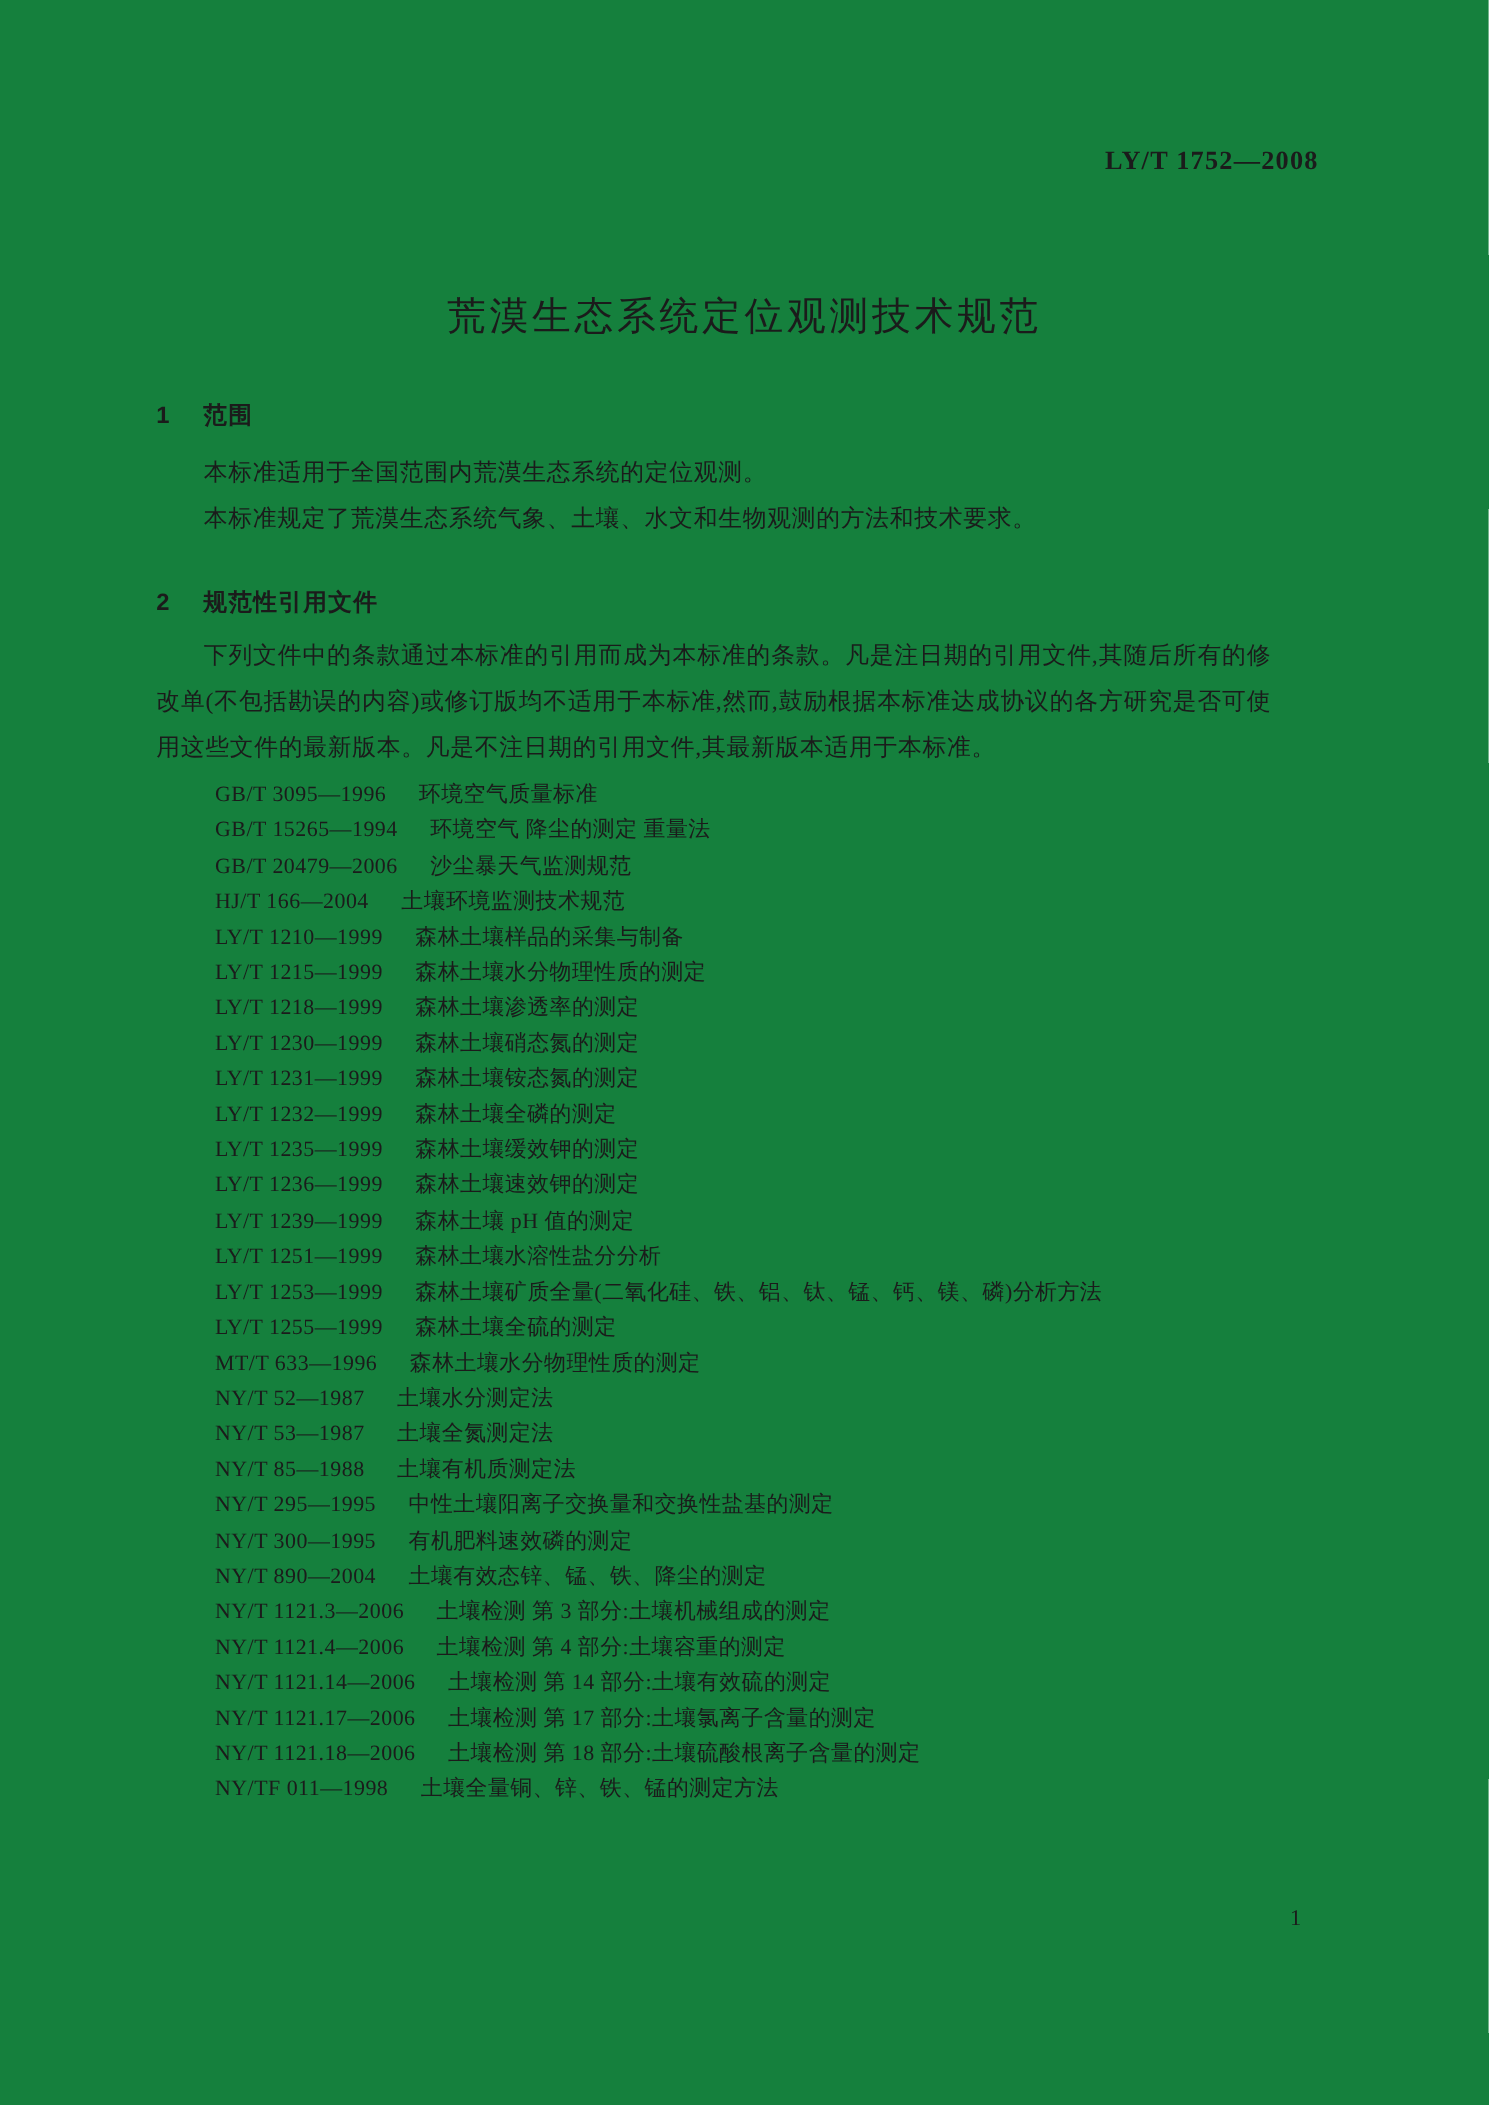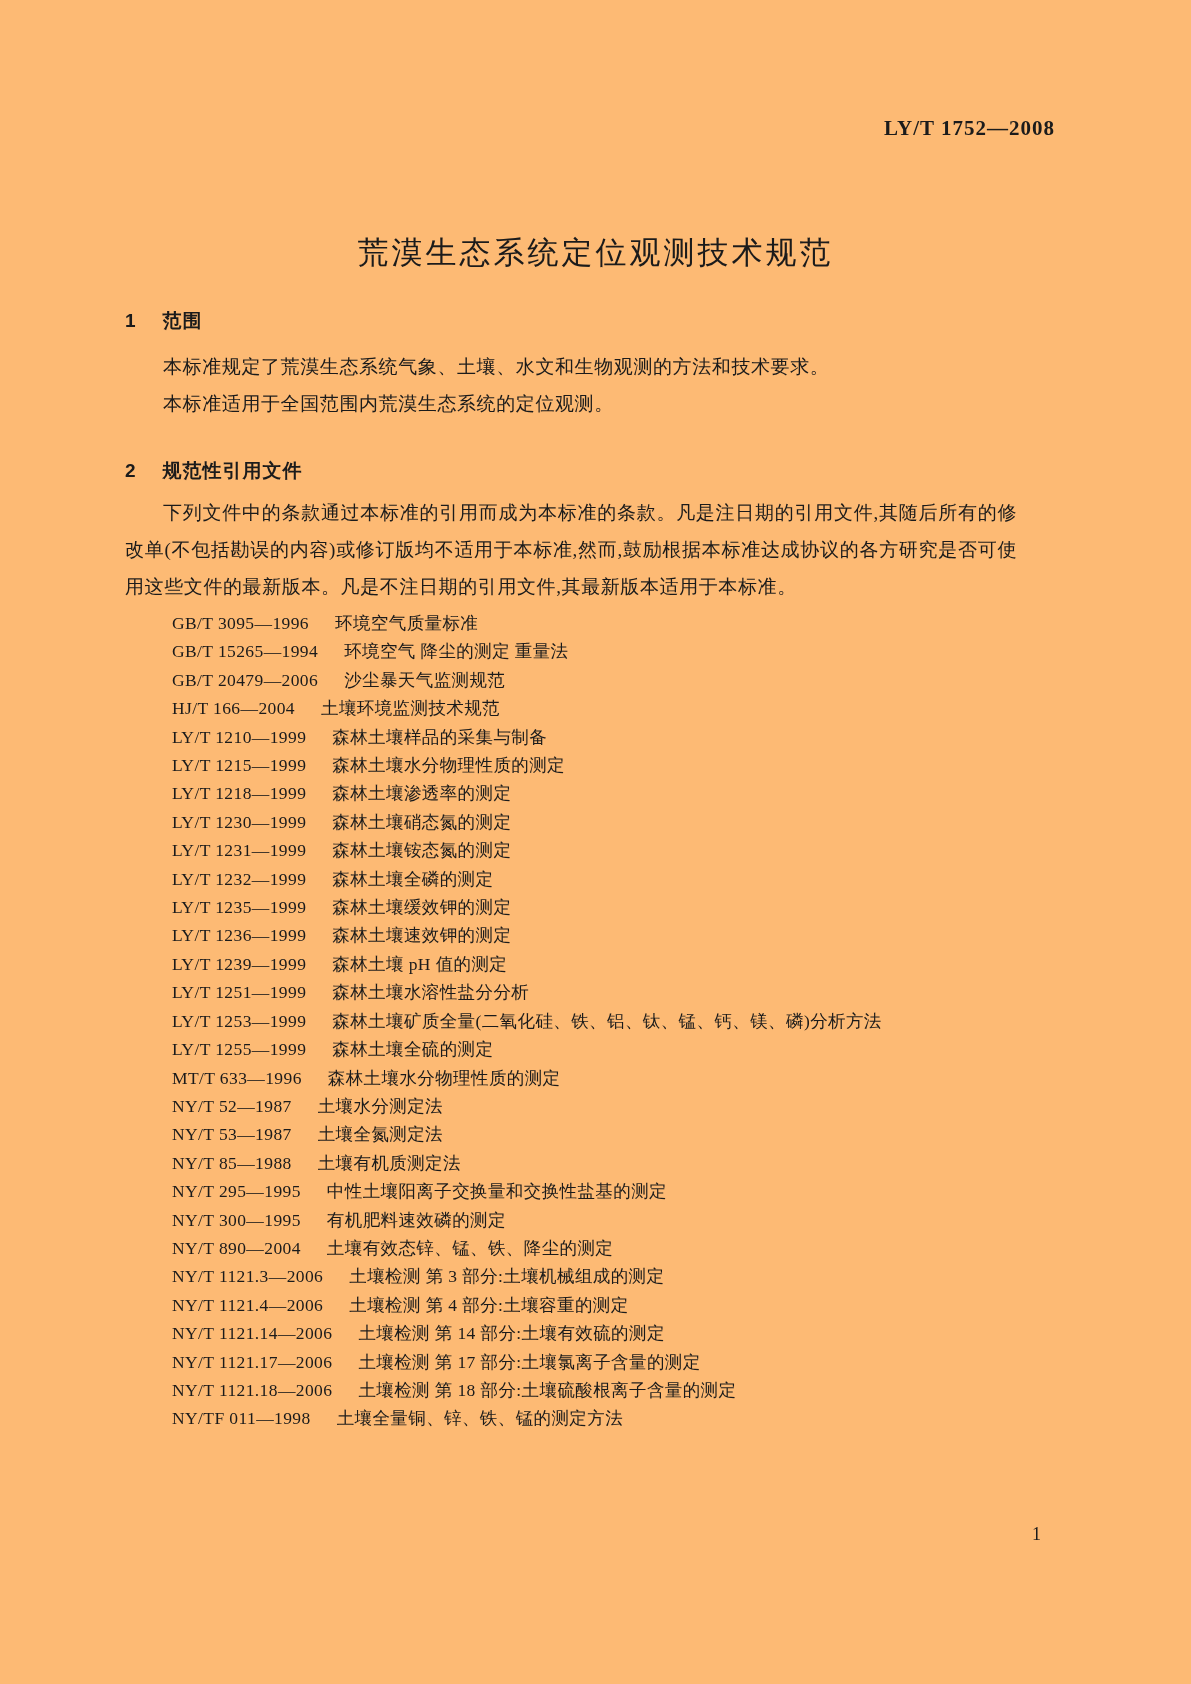--- a/index.html
+++ b/index.html
@@ -4,21 +4,21 @@
 <style>
   html, body {
     margin: 0;
     padding: 0;
     background: #ffffff;
   }
   .page {
     position: relative;
     width: 1191px;
     height: 1684px;
-    background: #fdba74;
+    background: #15803d;
     color: #1b1b1b;
     font-family: "Liberation Serif", "DejaVu Serif", serif;
     overflow: hidden;
   }
   .doc-code {
     position: absolute;
     top: 116px;
     right: 136px;
     font-size: 21px;
     font-weight: 700;
@@ -33,21 +33,21 @@
     margin: 0;
     text-align: center;
     font-family: "Liberation Sans", "DejaVu Sans", sans-serif;
     font-size: 31px;
     font-weight: 400;
     letter-spacing: 3px;
   }
   .content {
     position: absolute;
     left: 125px;
-    top: 308px;
+    top: 320px;
     width: 892px;
   }
   .sec-head {
     margin: 0 0 14px 0;
     font-family: "Liberation Sans", "DejaVu Sans", sans-serif;
     font-size: 19px;
     font-weight: 700;
     letter-spacing: 1px;
     line-height: 26px;
   }
@@ -100,22 +100,22 @@
   <div class="doc-code">LY/T 1752—2008</div>
 
   <h1 class="doc-title">荒漠生态系统定位观测技术规范</h1>
 
   <div class="content">
 
     <section>
       <h2 class="sec-head">
         <span class="sec-num">1</span><span class="sec-title">范围</span>
       </h2>
+      <p class="body-para">本标准适用于全国范围内荒漠生态系统的定位观测。</p>
       <p class="body-para">本标准规定了荒漠生态系统气象、土壤、水文和生物观测的方法和技术要求。</p>
-      <p class="body-para">本标准适用于全国范围内荒漠生态系统的定位观测。</p>
     </section>
 
     <section>
       <h2 class="sec-head second">
         <span class="sec-num">2</span><span class="sec-title">规范性引用文件</span>
       </h2>
       <p class="body-para">下列文件中的条款通过本标准的引用而成为本标准的条款。凡是注日期的引用文件,其随后所有的修改单(不包括勘误的内容)或修订版均不适用于本标准,然而,鼓励根据本标准达成协议的各方研究是否可使用这些文件的最新版本。凡是不注日期的引用文件,其最新版本适用于本标准。</p>
       <ul class="ref-list">
           <li class="ref-item">
     <span class="ref-code">GB/T 3095—1996</span><span class="ref-title">环境空气质量标准</span>

